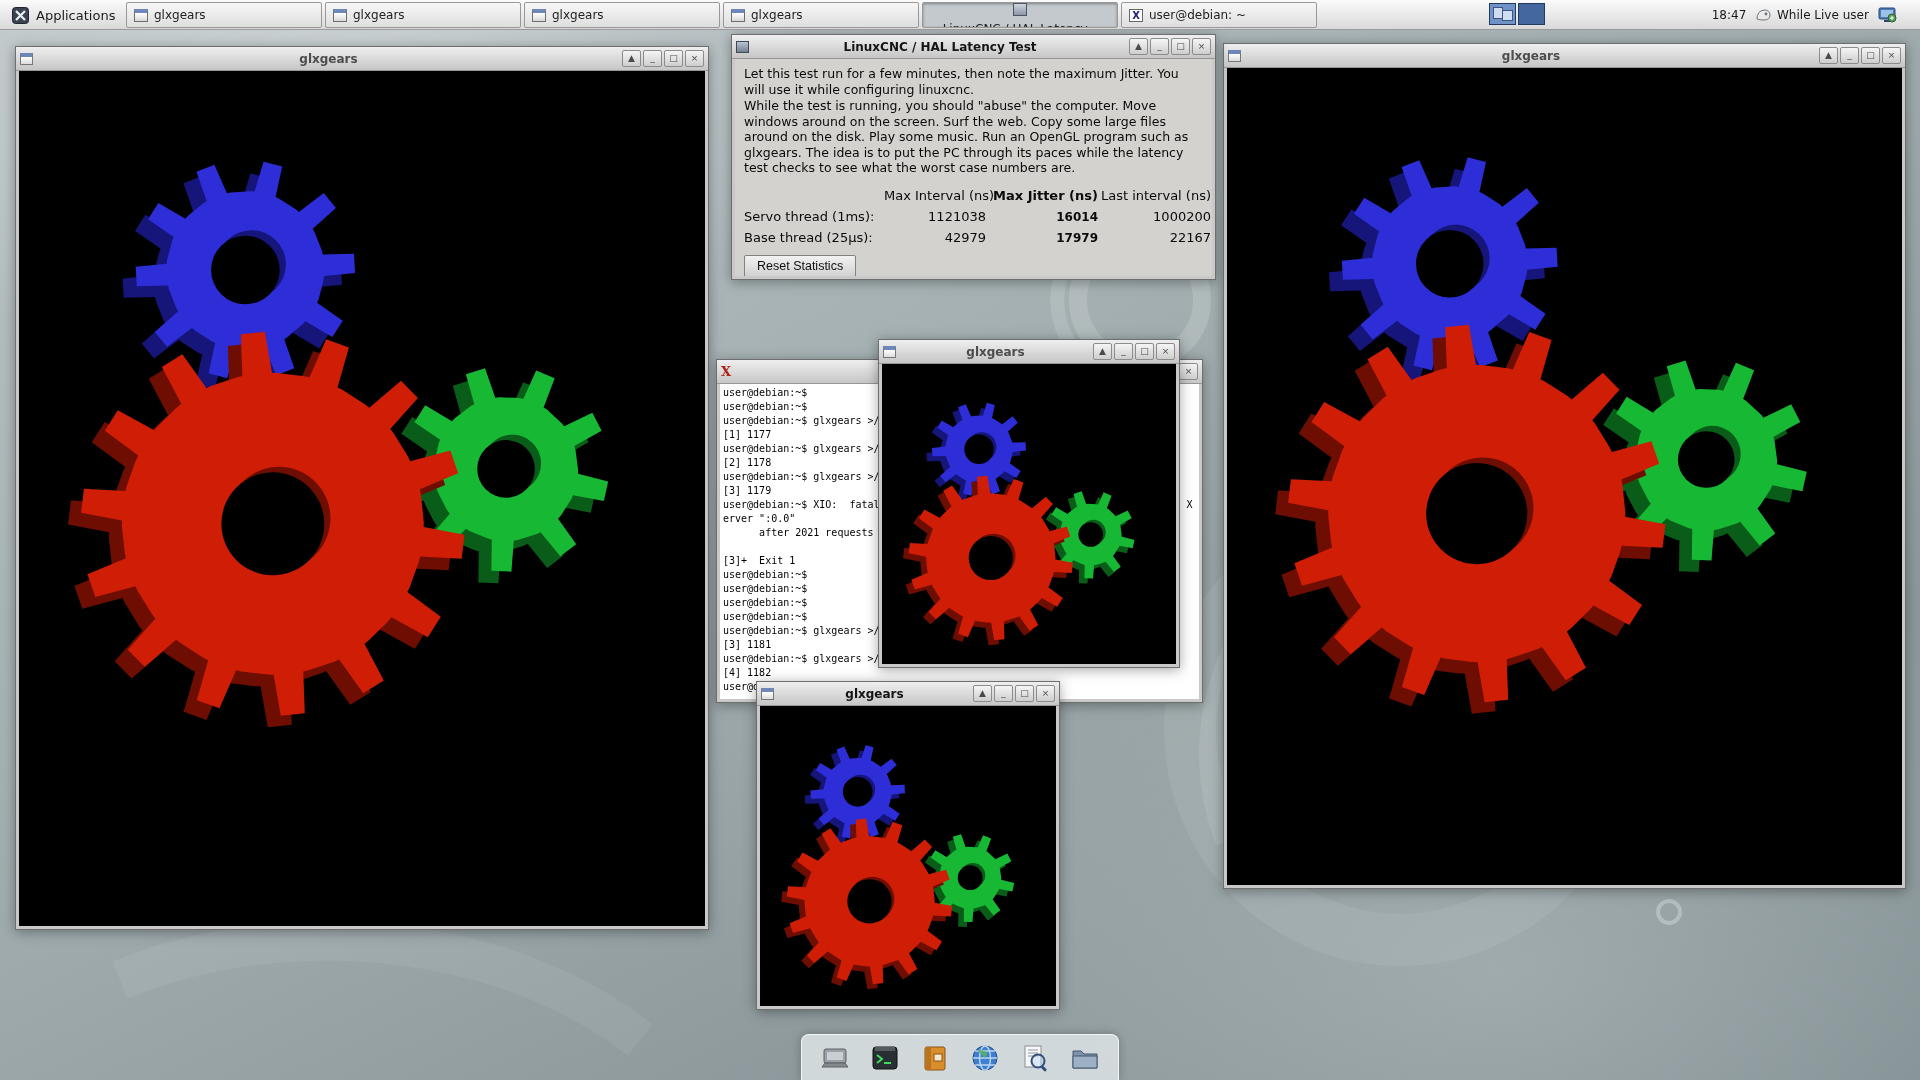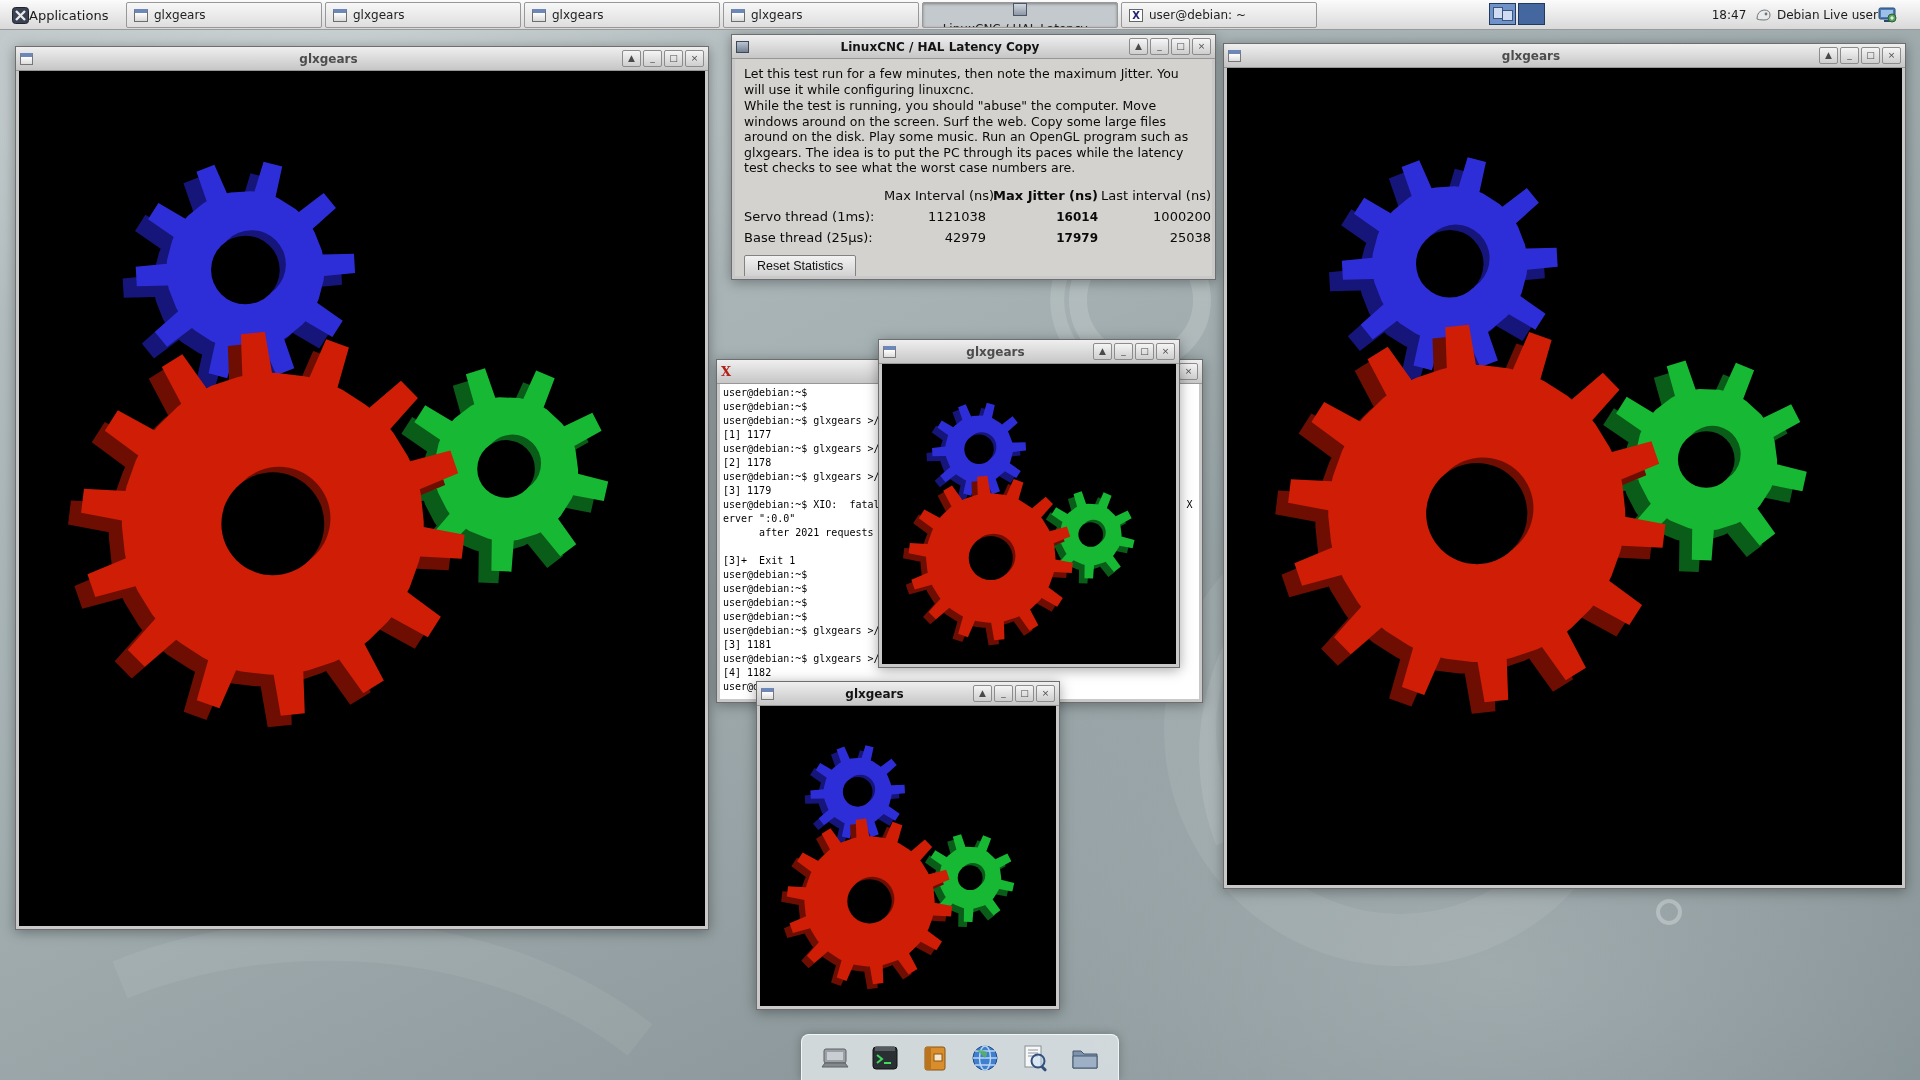--- a/index.html
+++ b/index.html
@@ -11,21 +11,21 @@
       radial-gradient(ellipse 900px 500px at 18% 8%, rgba(255,255,255,0.28), transparent 60%),
       radial-gradient(ellipse 1100px 700px at 78% 90%, rgba(190,200,203,0.45), transparent 65%),
       linear-gradient(155deg, #bcc5c7 0%, #a4b0b2 40%, #8c989b 75%, #7e8b8e 100%);
   }
   .bg-decor { position:absolute; inset:0; z-index:1; pointer-events:none; }
 
   
   .panel { position:absolute; left:0; top:0; width:1920px; height:30px; z-index:20;
     background:linear-gradient(#fbfbfb,#d9d9d9); border-bottom:1px solid #9a9a9a; }
   .app-menu { position:absolute; left:2px; top:2px; height:26px; padding:0 9px;
-    display:flex; align-items:center; border:1px solid transparent; border-radius:2px;
+    display:flex; align-items:center; gap:7px; border:1px solid transparent; border-radius:2px;
     font-size:13px; color:#1c1c1c; cursor:default; }
   .task-area { position:absolute; left:126px; top:2px; display:flex; gap:3px; }
   .task-btn { width:196px; height:26px; display:flex; align-items:center; gap:6px; padding:0 7px;
     border:1px solid #989898; border-radius:2px; background:linear-gradient(#f7f7f7,#dedede);
     font-size:12px; color:#222; overflow:hidden; }
   .task-btn .tlabel { white-space:nowrap; overflow:hidden; text-overflow:ellipsis; }
   .task-btn.active { background:#c3c9cd; box-shadow:inset 0 1px 3px rgba(0,0,0,0.35);flex-direction:column; }
   .ticon { flex:none; width:14px; height:13px; display:inline-block; position:relative; }
   .ticon-win { background:linear-gradient(#ffffff,#d8d8d8); border:1px solid #6d6d6d; border-top:4px solid #6c87b8; }
   .ticon-cnc { background:linear-gradient(#cfd6de,#8d97a6); border:1px solid #4c5563; }
@@ -170,21 +170,21 @@
             <circle cx="37.9" cy="65.2" r="7.5" fill="#6e0e02"></circle>
             <circle cx="37" cy="66" r="7.5" fill="#000000"></circle>
           </g>
         </svg>
     </div>
   </div>
 
   <div class="window active" id="win-latency" style="left:731px;top:34px;width:485px;height:246px;z-index:3;">
     <div class="titlebar">
       <span class="cnc-icon"></span>
-      <span class="title">LinuxCNC / HAL Latency Copy</span>
+      <span class="title">LinuxCNC / HAL Latency Test</span>
       <span class="tb-btns">
         <span class="tb-btn">▲</span>
         <span class="tb-btn">_</span>
         <span class="tb-btn">□</span>
         <span class="tb-btn">×</span>
       </span>
     </div>
     <div class="win-body lat-body">
       <div class="lat-p">Let this test run for a few minutes, then note the maximum Jitter.  You will use it while configuring linuxcnc.</div>
       <div class="lat-p">While the test is running, you should "abuse" the computer. Move windows around on the screen. Surf the web. Copy some large files around on the disk. Play some music. Run an OpenGL program such as glxgears. The idea is to put the PC through its paces while the latency test checks to see what the worst case numbers are.</div>
@@ -195,21 +195,21 @@
         <span class="lat-h">Last interval (ns)</span>
 
         <span class="lat-label">Servo thread (1ms):</span>
         <span class="lat-num">1121038</span>
         <span class="lat-jit">16014</span>
         <span class="lat-num">1000200</span>
 
         <span class="lat-label">Base thread (25µs):</span>
         <span class="lat-num">42979</span>
         <span class="lat-jit">17979</span>
-        <span class="lat-num">25038</span>
+        <span class="lat-num">22167</span>
       </div>
       <button class="reset-btn">Reset Statistics</button>
     </div>
   </div>
 
   <div class="window" id="win-terminal" style="left:716px;top:359px;width:487px;height:344px;z-index:4;">
     <div class="titlebar">
       <span class="xterm-icon">X</span>
       <span class="title">user@debian: ~</span>
       <span class="tb-btns">
@@ -382,21 +382,21 @@
       <div class="ws"></div>
     </div>
 
     <div class="clock">18:47</div>
 
     <svg class="status-icon" viewBox="0 0 17 16">
       <path d="M2,12 Q2,4 9,3 Q15,3 15,8 Q15,13 9,13 Q4,13 2,12 Z" fill="#e8eaec" stroke="#6f757a"></path>
       <circle cx="11" cy="7" r="1.4" fill="#6f757a"></circle>
     </svg>
 
-    <div class="user-label">Debian Live user</div>
+    <div class="user-label">While Live user</div>
 
     <svg class="logout-icon" viewBox="0 0 20 20">
       <rect x="2" y="3" width="16" height="11" rx="1.5" fill="#4d7bb5" stroke="#27496f"></rect>
       <rect x="4" y="5" width="12" height="7" fill="#9cc0e8"></rect>
       <rect x="7" y="15" width="6" height="2" fill="#27496f"></rect>
       <circle cx="15" cy="13" r="4" fill="#57a25e" stroke="#2c5e31"></circle>
       <path d="M13.2,13 H16.8 M15,11.2 V14.8" stroke="#fff" stroke-width="1.2"></path>
     </svg>
   </div>
 

